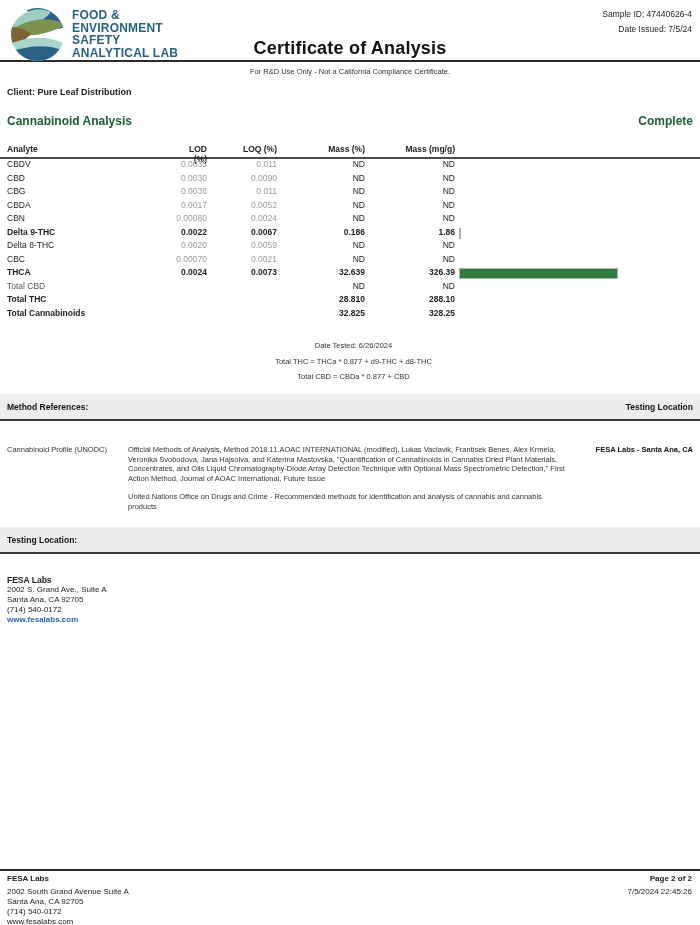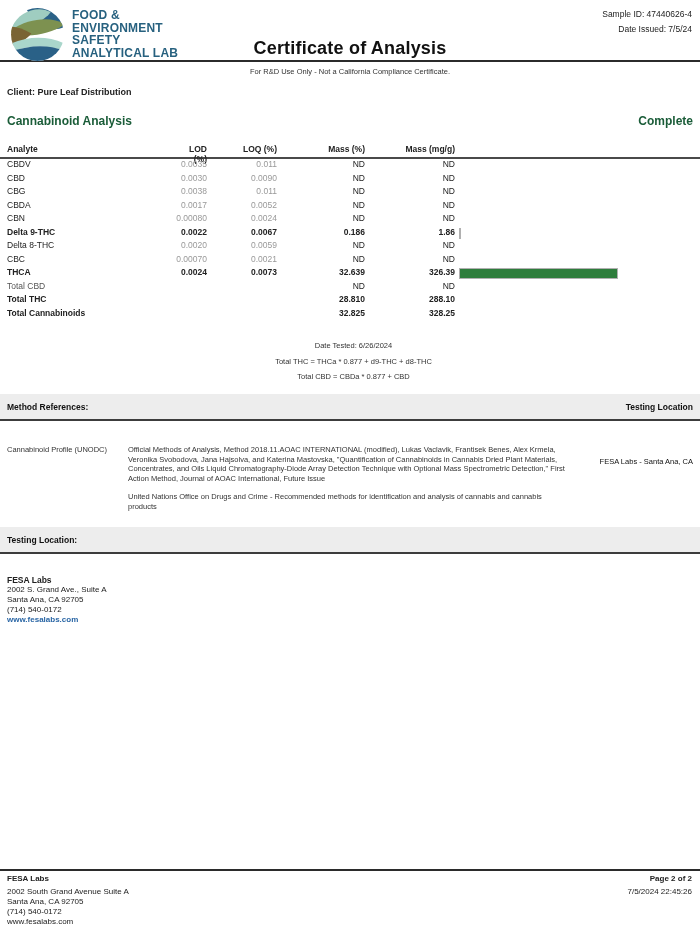--- a/index.html
+++ b/index.html
@@ -46,21 +46,21 @@
   .notes div { margin-bottom:6.5px; }
   
   .secbar { height:27px; background:#ededed; border-bottom:2px solid #3c3c3c;
             display:flex; justify-content:space-between; align-items:center;
             padding:0 7px; font-size:8.5px; font-weight:bold; color:#111; }
   .secbar.methods { margin-top:13px; }
   .secbar.testing { margin-top:16px; }
   
   .method-content { position:relative; margin-top:24px; font-size:7.5px; line-height:9.5px; color:#333; }
   .method-name { position:absolute; left:7px; top:0; }
-  .method-loc  { position:absolute; right:7px; top:12px; font-weight:normal; color:#111; }
+  .method-loc  { position:absolute; right:7px; top:0; font-weight:bold; color:#111; }
   .method-refs { margin-left:128px; margin-right:128px; }
   .method-refs p + p { margin-top:9px; }
   
   .loc-block { padding-left:7px; margin-top:21px; font-size:8px; line-height:10px; color:#222; }
   .loc-name { font-weight:bold; font-size:8.5px; }
   .link { color:#2a66a5; font-weight:bold; text-decoration:none; }
   
   .footer { position:absolute; left:0; right:0; top:869px; border-top:2px solid #2b2b2b; }
   .footer-inner { position:relative; padding:3px 8px 0 7px; font-size:8px; line-height:10px; color:#222; }
   .footer-name { font-weight:bold; margin-bottom:3px; }

